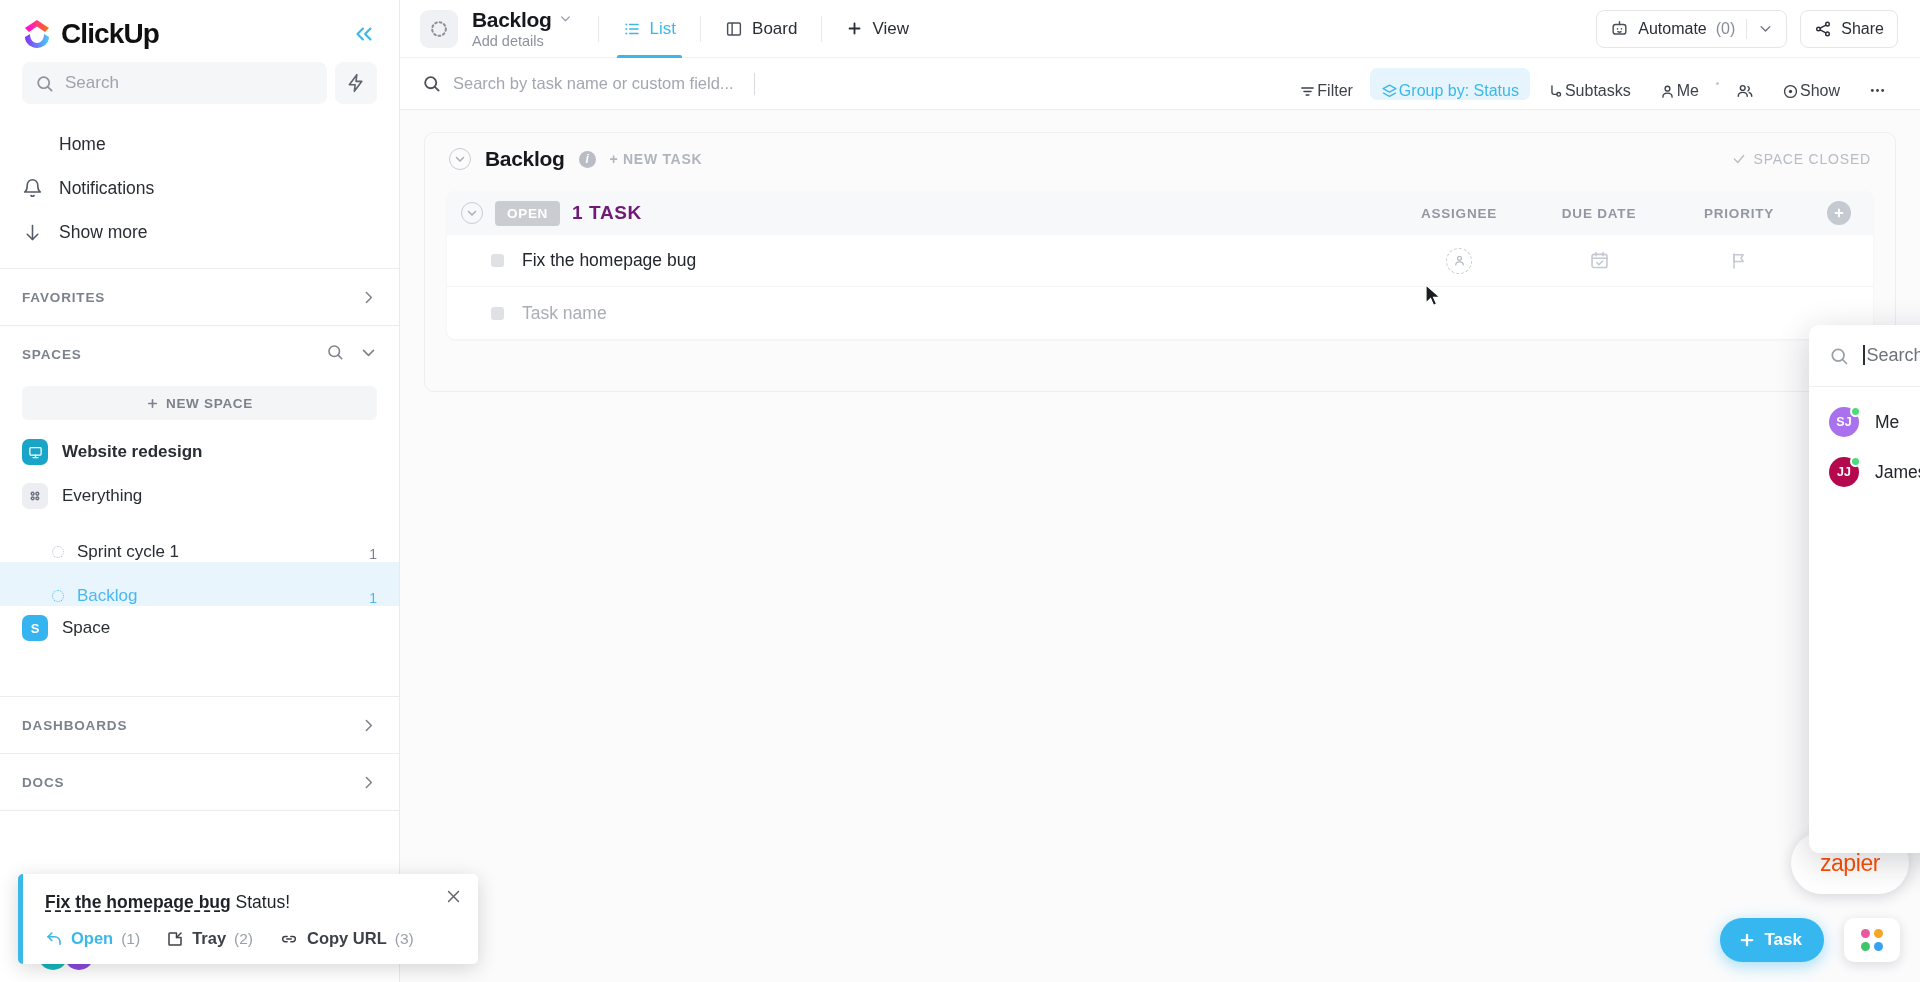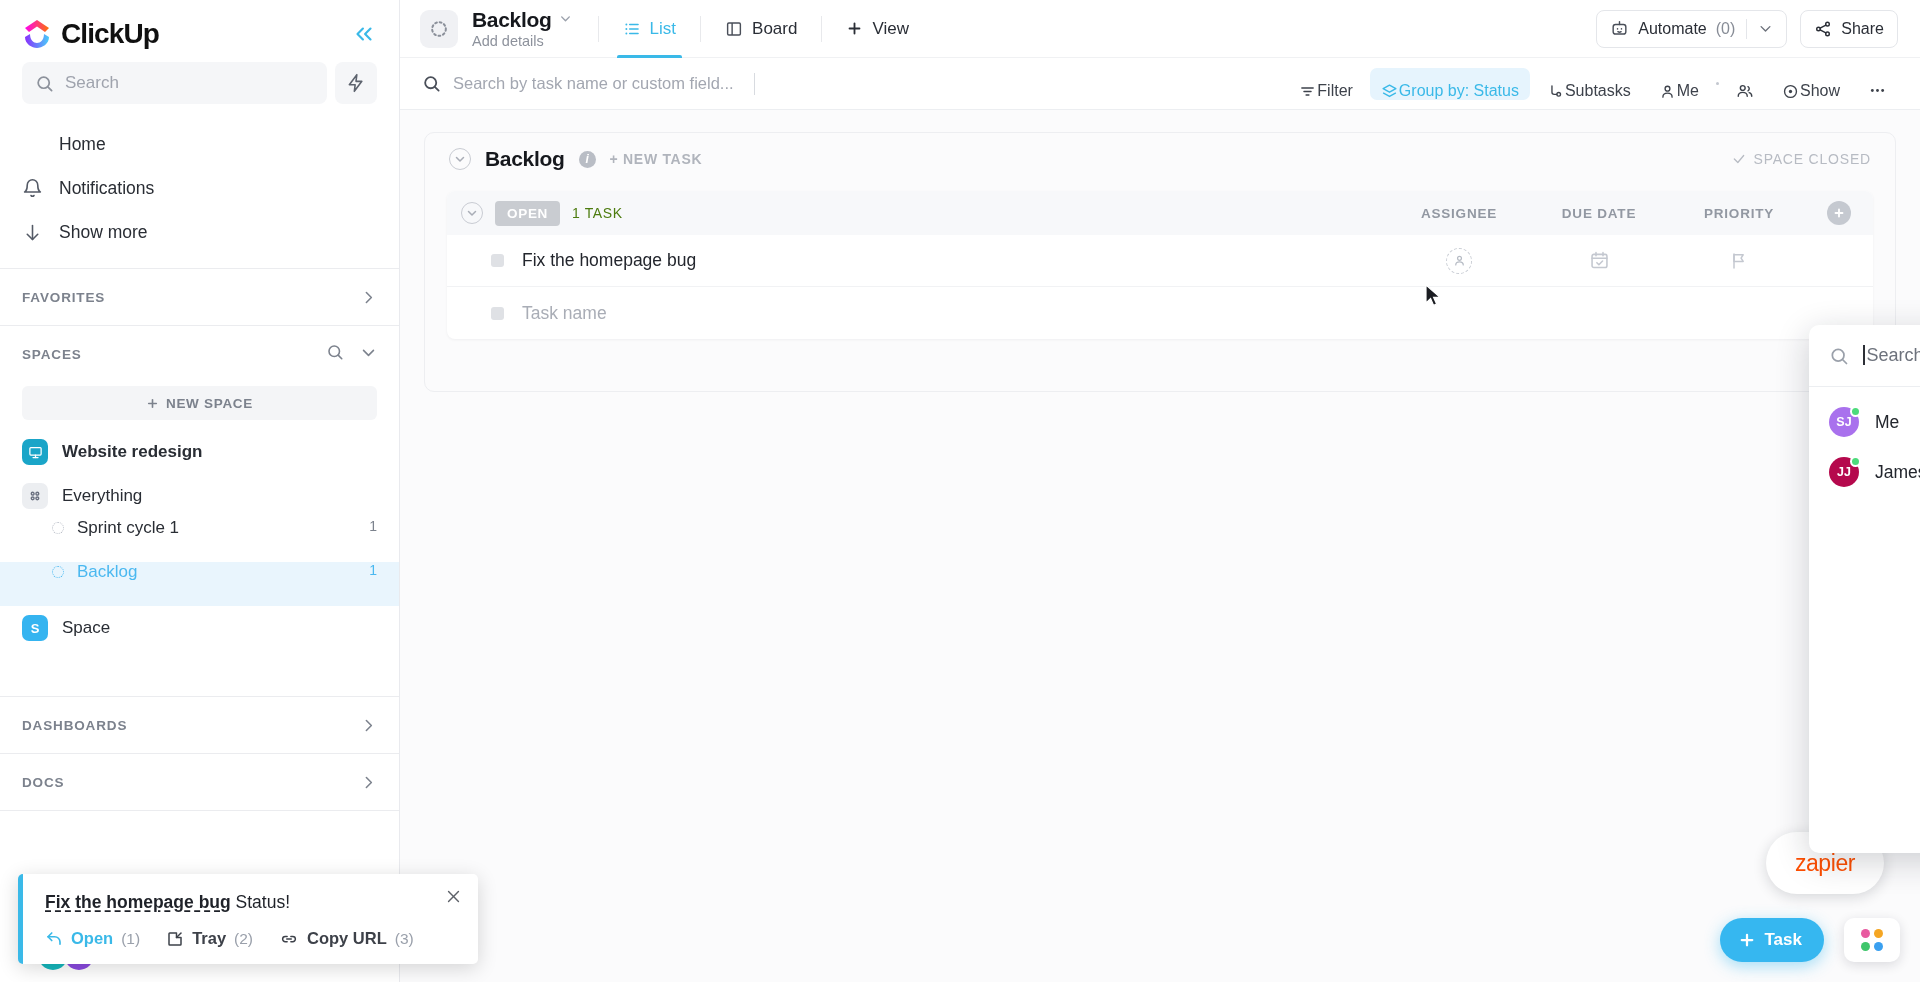--- a/index.html
+++ b/index.html
@@ -56,21 +56,21 @@
   }
 
   .space-item {
     display: flex; align-items: center; gap: 14px; height: 44px; padding: 0 22px;
     cursor: pointer; font-size: 17px; color: #292d34;
   }
   .sq { width: 26px; height: 26px; border-radius: 7px; display:flex; align-items:center; justify-content:center;
         font-size: 13px; font-weight: 700; color: #fff; flex: 0 0 26px; }
   .sq.grey { background: #eceef1; }
   .list-item {
-    display: flex; align-items: flex-start; height: 44px; padding: 0 22px 0 52px;
+    display: flex; align-items: flex-end; height: 44px; padding: 0 22px 0 52px;
     cursor: pointer; font-size: 17px; color: #292d34; justify-content: space-between;
   }
   .li-left { display: flex; align-items: center; gap: 13px; }
   .li-count { font-size: 14px; color: #7c828d; }
   .list-item.active { background: #e9f5fd; }
   .list-item.active .li-label { color: #4ab8f0; }
   .list-item.active .li-count { color: #4ab8f0; }
   .dot-ring { width: 12px; height: 12px; border-radius: 50%; border: 1.6px dotted #b7bcc6; flex:0 0 12px; }
   .list-item.active .dot-ring { border-color: #4ab8f0; }
 
@@ -156,21 +156,21 @@
 
   .group-wrap { background: #fff; border-radius: 8px; margin: 6px 22px 0 22px; box-shadow: 0 1px 3px rgba(20,20,40,0.05); }
   .group-head {
     height: 44px; display: flex; align-items: center; padding: 0 0 0 14px; gap: 12px;
     background: #f7f8fa; border-radius: 8px 8px 0 0;
   }
   .status-badge {
     background: #c9ccd1; color: #fff; font-size: 13.5px; font-weight: 700; letter-spacing: 0.7px;
     padding: 5px 12px; border-radius: 4px;
   }
-  .task-count { font-size: 14px; font-weight: 400; letter-spacing: 0.6px; color: #4d7c0f; }
+  .task-count { font-size: 19px; font-weight: 700; letter-spacing: 0.6px; color: #701a75; }
   .col-heads { margin-left: auto; display: flex; align-items: center; }
   .col-h { width: 140px; text-align: center; font-size: 13.5px; font-weight: 600; letter-spacing: 0.8px; color: #9298a2; }
   .add-col {
     width: 24px; height: 24px; border-radius: 50%; background: #c5c9d0; color: #fff;
     display: flex; align-items: center; justify-content: center; margin: 0 22px 0 18px; cursor: pointer; flex:0 0 24px;
   }
 
   .task-row { height: 52px; display: flex; align-items: center; padding-left: 44px; border-bottom: 1px solid #f1f2f4; }
   .task-row:last-child { border-bottom: none; }
   .row-handle { width: 13px; height: 13px; border-radius: 3px; background: #dfe1e5; margin-right: 18px; flex:0 0 13px; }
@@ -196,21 +196,21 @@
   .dd-list { padding: 10px 0; }
   .dd-item { height: 50px; display: flex; align-items: center; gap: 16px; padding: 0 20px; cursor: pointer; }
   .av { width: 30px; height: 30px; border-radius: 50%; color: #fff; font-size: 12.5px; font-weight: 700;
         display: flex; align-items: center; justify-content: center; position: relative; flex:0 0 30px; }
   .av .online { position: absolute; top: -1px; right: -2px; width: 11px; height: 11px; border-radius: 50%;
                 background: #4ddb7b; border: 2px solid #fff; }
   .dd-name { font-size: 17.5px; color: #23262d; }
 
   
   .zapier {
-    position: absolute; right: 36px; bottom: 88px; width: 118px; height: 62px; background: #fff;
+    position: absolute; right: 11px; bottom: 88px; width: 118px; height: 62px; background: #fff;
     border-radius: 31px; box-shadow: 0 3px 14px rgba(20,24,40,0.16);
     display: flex; align-items: center; justify-content: center; cursor: pointer;
   }
   .zapier-text { font-size: 23px; color: #ff4f00; letter-spacing: -0.4px; position: relative; }
   .zapier-star { position: absolute; top: -9px; right: 17px; color: #ff4f00; font-size: 13px; }
   .task-fab {
     position: absolute; right: 96px; bottom: 20px; height: 44px; background: #36b7f0; color: #fff;
     border-radius: 22px; display: flex; align-items: center; gap: 9px; padding: 0 22px 0 18px;
     font-size: 17px; font-weight: 600; cursor: pointer; box-shadow: 0 4px 16px rgba(54,183,240,0.45); justify-content: center;
   }

